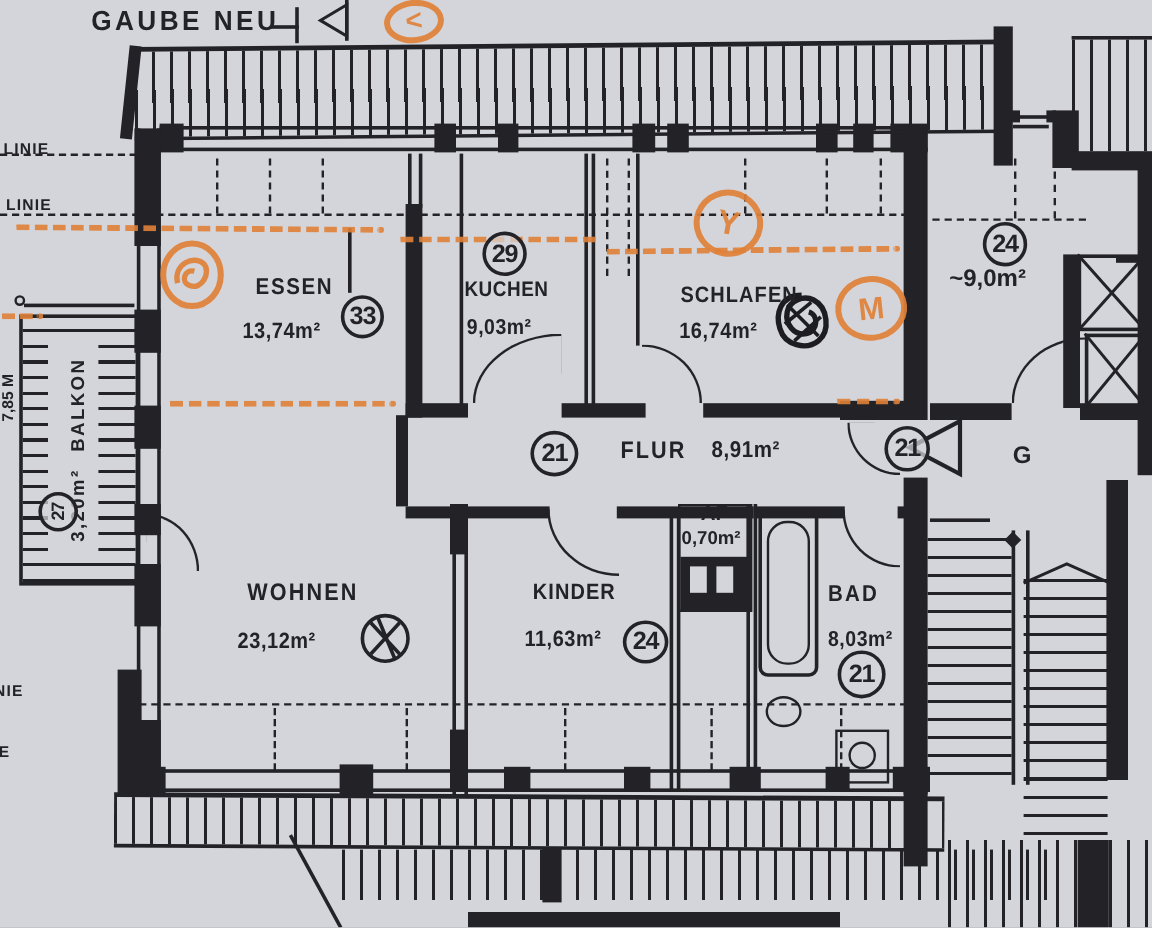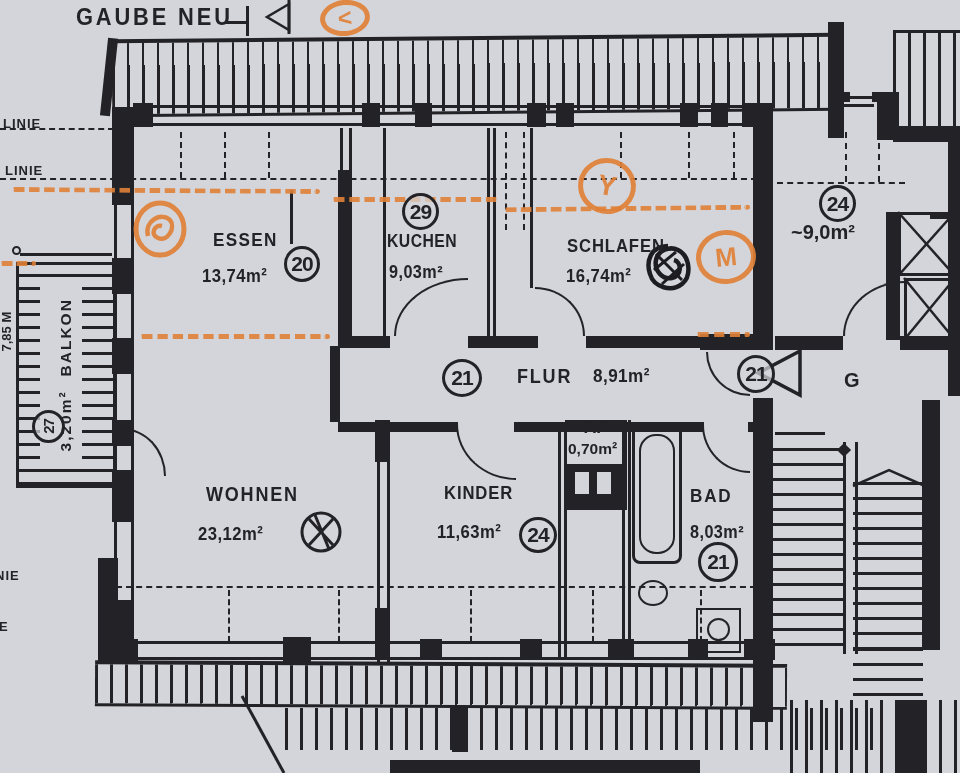--- a/index.html
+++ b/index.html
@@ -209,21 +209,21 @@
 
   <div class="txt" style="left:76px;top:4px;font-size:23px;letter-spacing:3px;transform:scaleX(.95);">GAUBE NEU</div>
   <div class="txt" style="left:3px;top:116px;font-size:13px;letter-spacing:1px;">LINIE</div>
   <div class="txt" style="left:5px;top:163px;font-size:13px;letter-spacing:1px;">LINIE</div>
   <div class="txt" style="left:-5px;top:568px;font-size:13px;letter-spacing:1px;">NIE</div>
   <div class="txt" style="left:-1px;top:619px;font-size:13px;letter-spacing:1px;">E</div>
   <div class="txt" style="left:-26px;top:312px;width:64px;font-size:13px;transform:rotate(-90deg);transform-origin:center;">7,85 M</div>
 
   <div class="txt rn" style="left:213px;top:229px;">ESSEN</div>
   <div class="txt ra" style="left:202px;top:265px;">13,74m²</div>
-  <div class="cnum" style="left:284px;top:246px;width:36px;height:36px;">20</div>
+  <div class="cnum" style="left:284px;top:246px;width:36px;height:36px;">33</div>
 
   <div class="txt rn" style="left:387px;top:231px;font-size:17.5px;letter-spacing:.5px;">KUCHEN</div>
   <div class="txt ra" style="left:389px;top:262px;font-size:18px;">9,03m²</div>
   <div class="cnum" style="left:402px;top:193px;width:37px;height:37px;">29</div>
 
   <div class="txt rn" style="left:567px;top:235px;font-size:18.5px;letter-spacing:1px;">SCHLAFEN</div>
   <div class="txt ra" style="left:566px;top:265px;">16,74m²</div>
 
   <div class="txt rn" style="left:517px;top:365px;font-size:20px;letter-spacing:2px;">FLUR</div>
   <div class="txt ra" style="left:593px;top:365px;font-size:19px;">8,91m²</div>

